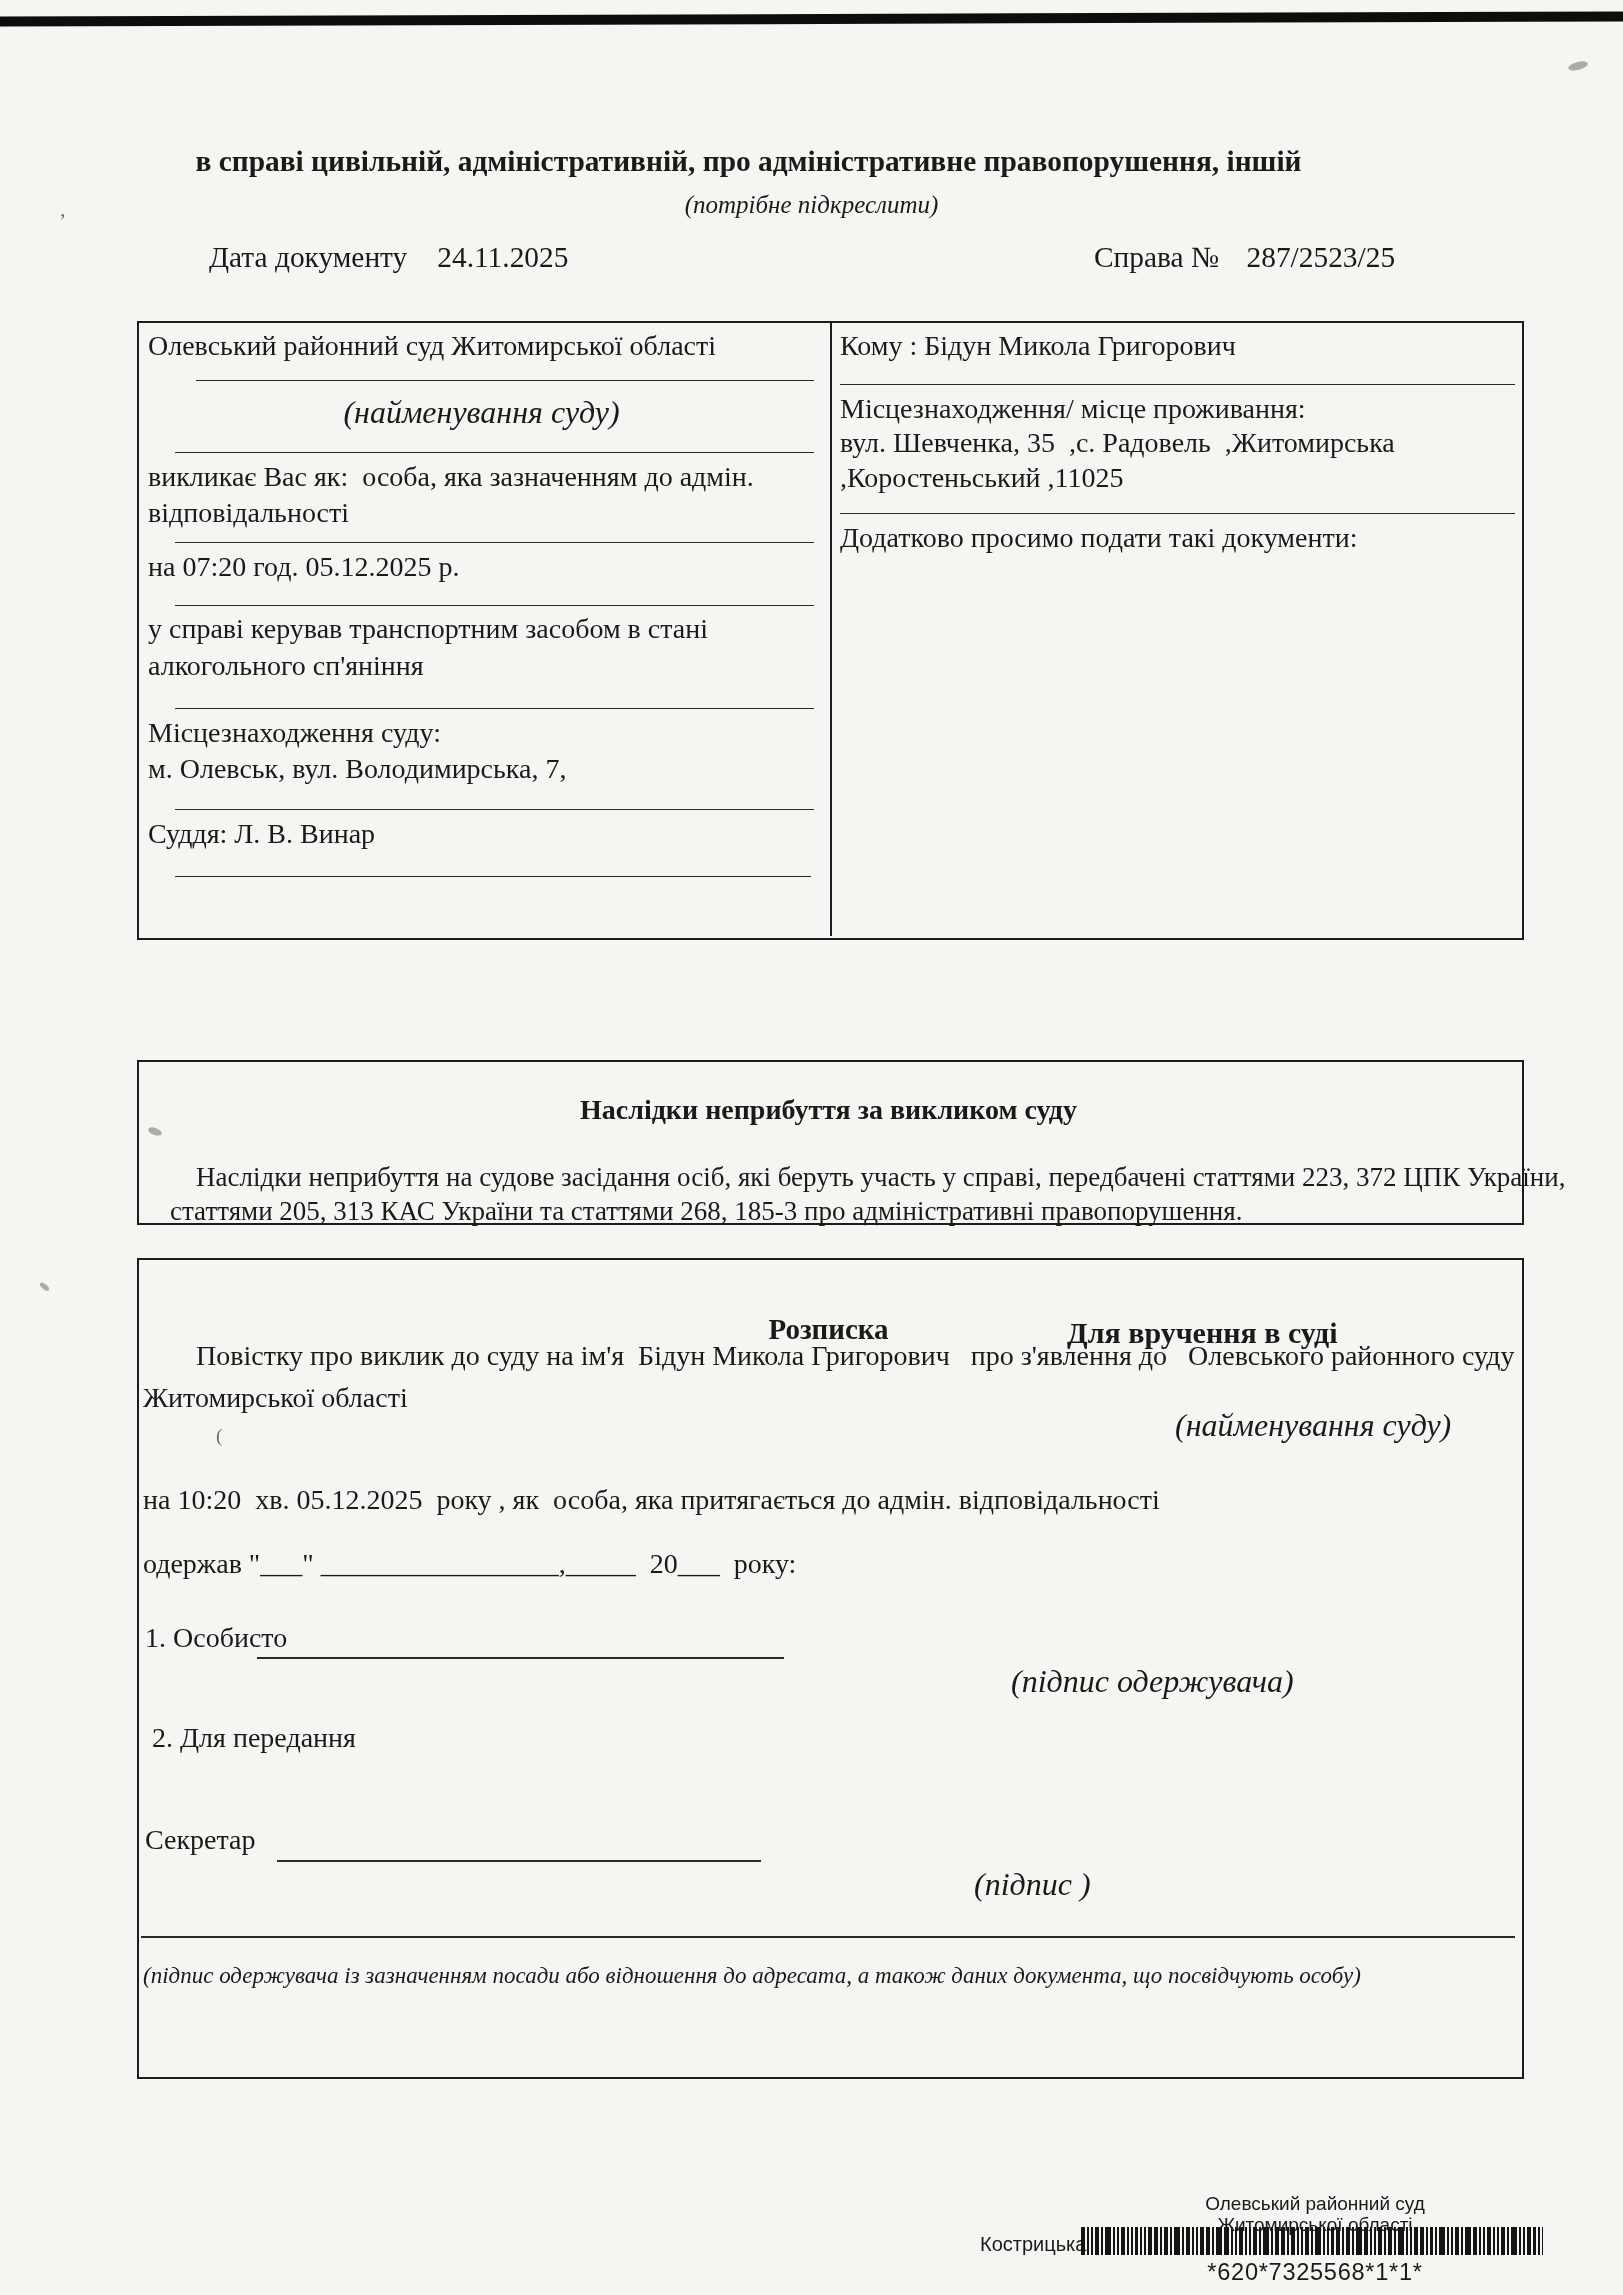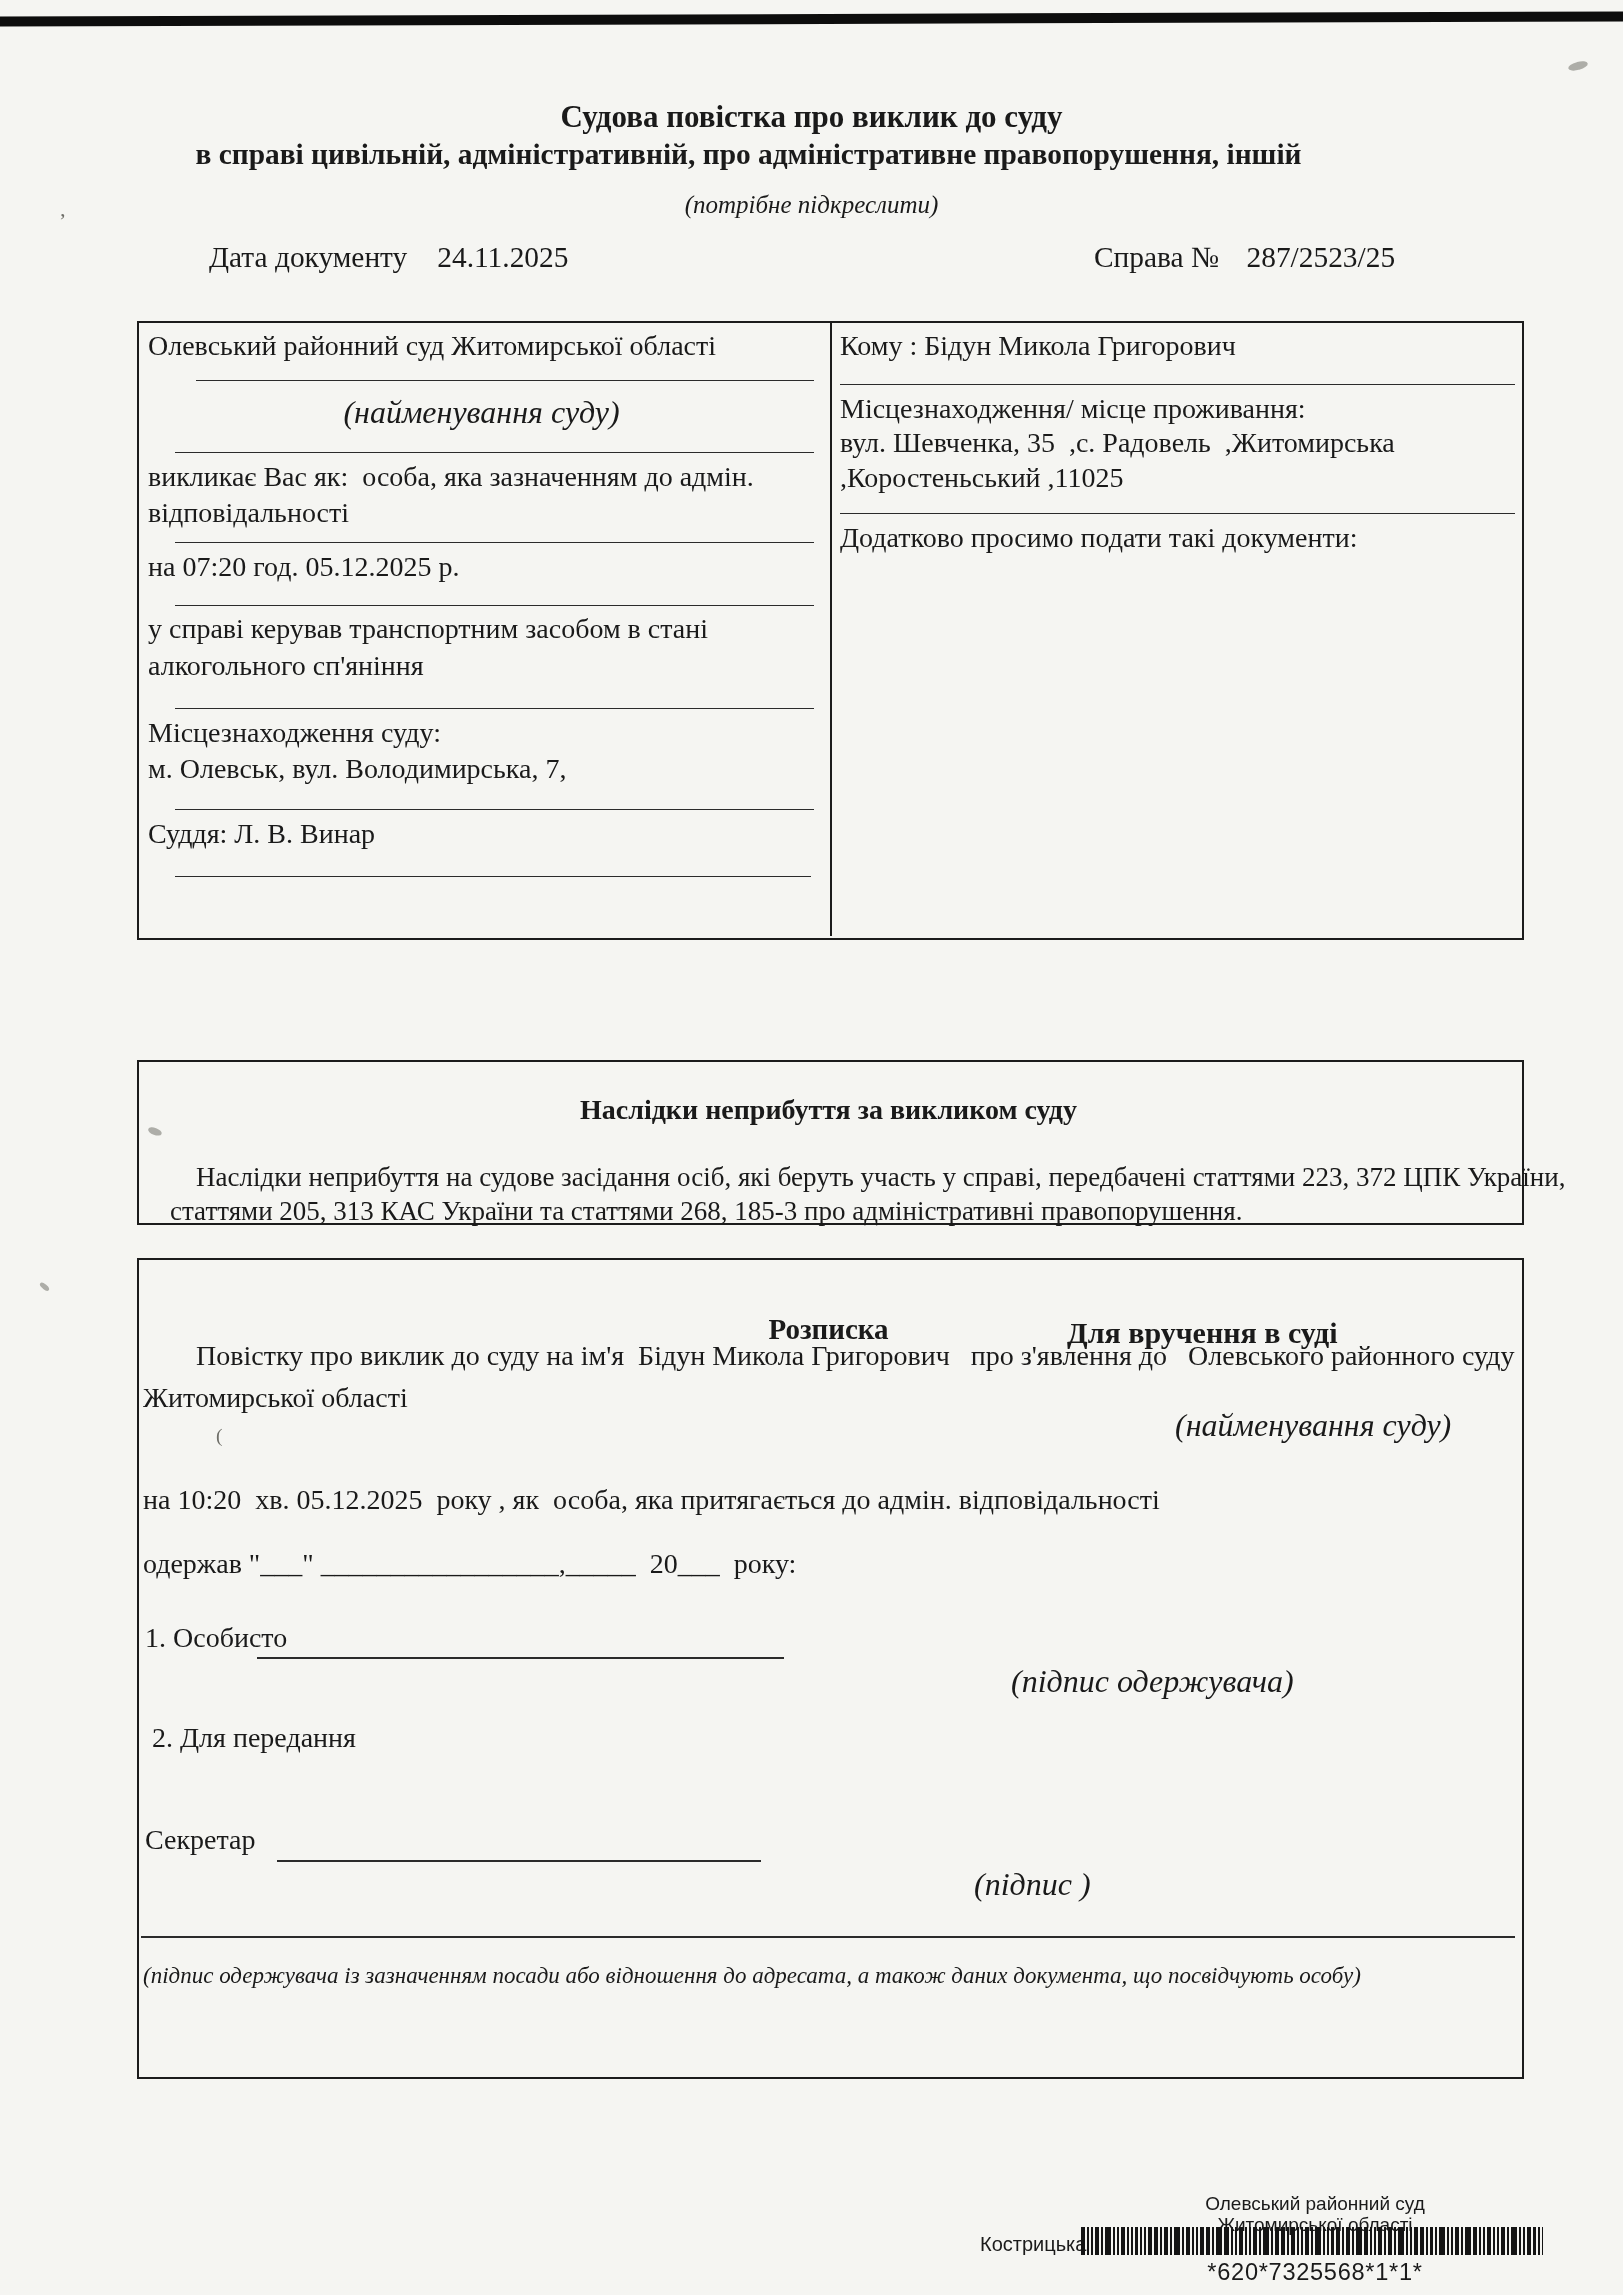--- a/index.html
+++ b/index.html
@@ -44,22 +44,21 @@
 
 <div class="page">
 
   <div class="scan-band"></div>
   <div class="smudge" style="left:1568px;top:62px;width:19.6px;height:7.9px;transform:rotate(-15deg);"></div>
   <div class="artifact" style="left:59px;top:196px;font-size:22px;">‚</div>
   <div class="smudge" style="left:148px;top:1128px;width:14.4px;height:6.5px;transform:rotate(20deg);"></div>
   <div class="artifact" style="left:216px;top:1425px;font-size:19.6px;">(</div>
   <div class="smudge" style="left:39px;top:1284px;width:10.5px;height:5.2px;transform:rotate(40deg);"></div>
 
-  <div class="abs h1 center" style="left:0;top:99px;width:1623px;">Судова повістка про виклик до суду</div>
-  <div class="abs h2 center" style="left:0;top:138px;width:1497px;">в справі цивільній, адміністративній, про адміністративне правопорушення, іншій</div>
+  <div class="abs h2 center" style="left:0;top:145px;width:1497px;">в справі цивільній, адміністративній, про адміністративне правопорушення, іншій</div>
   <div class="abs note center" style="left:0;top:191px;width:1623px;">(потрібне підкреслити)</div>
 
   <div class="abs hdr" style="left:209px;top:241px;">
     <span>Дата документу</span><span style="display:inline-block;width:30px;"></span><span>24.11.2025</span>
   </div>
   <div class="abs hdr" style="left:1094px;top:241px;">
     <span>Справа №</span><span style="display:inline-block;width:27.5px;"></span><span>287/2523/25</span>
   </div>
 
   <div class="box" style="left:137px;top:321px;width:1383px;height:615px;"></div>

